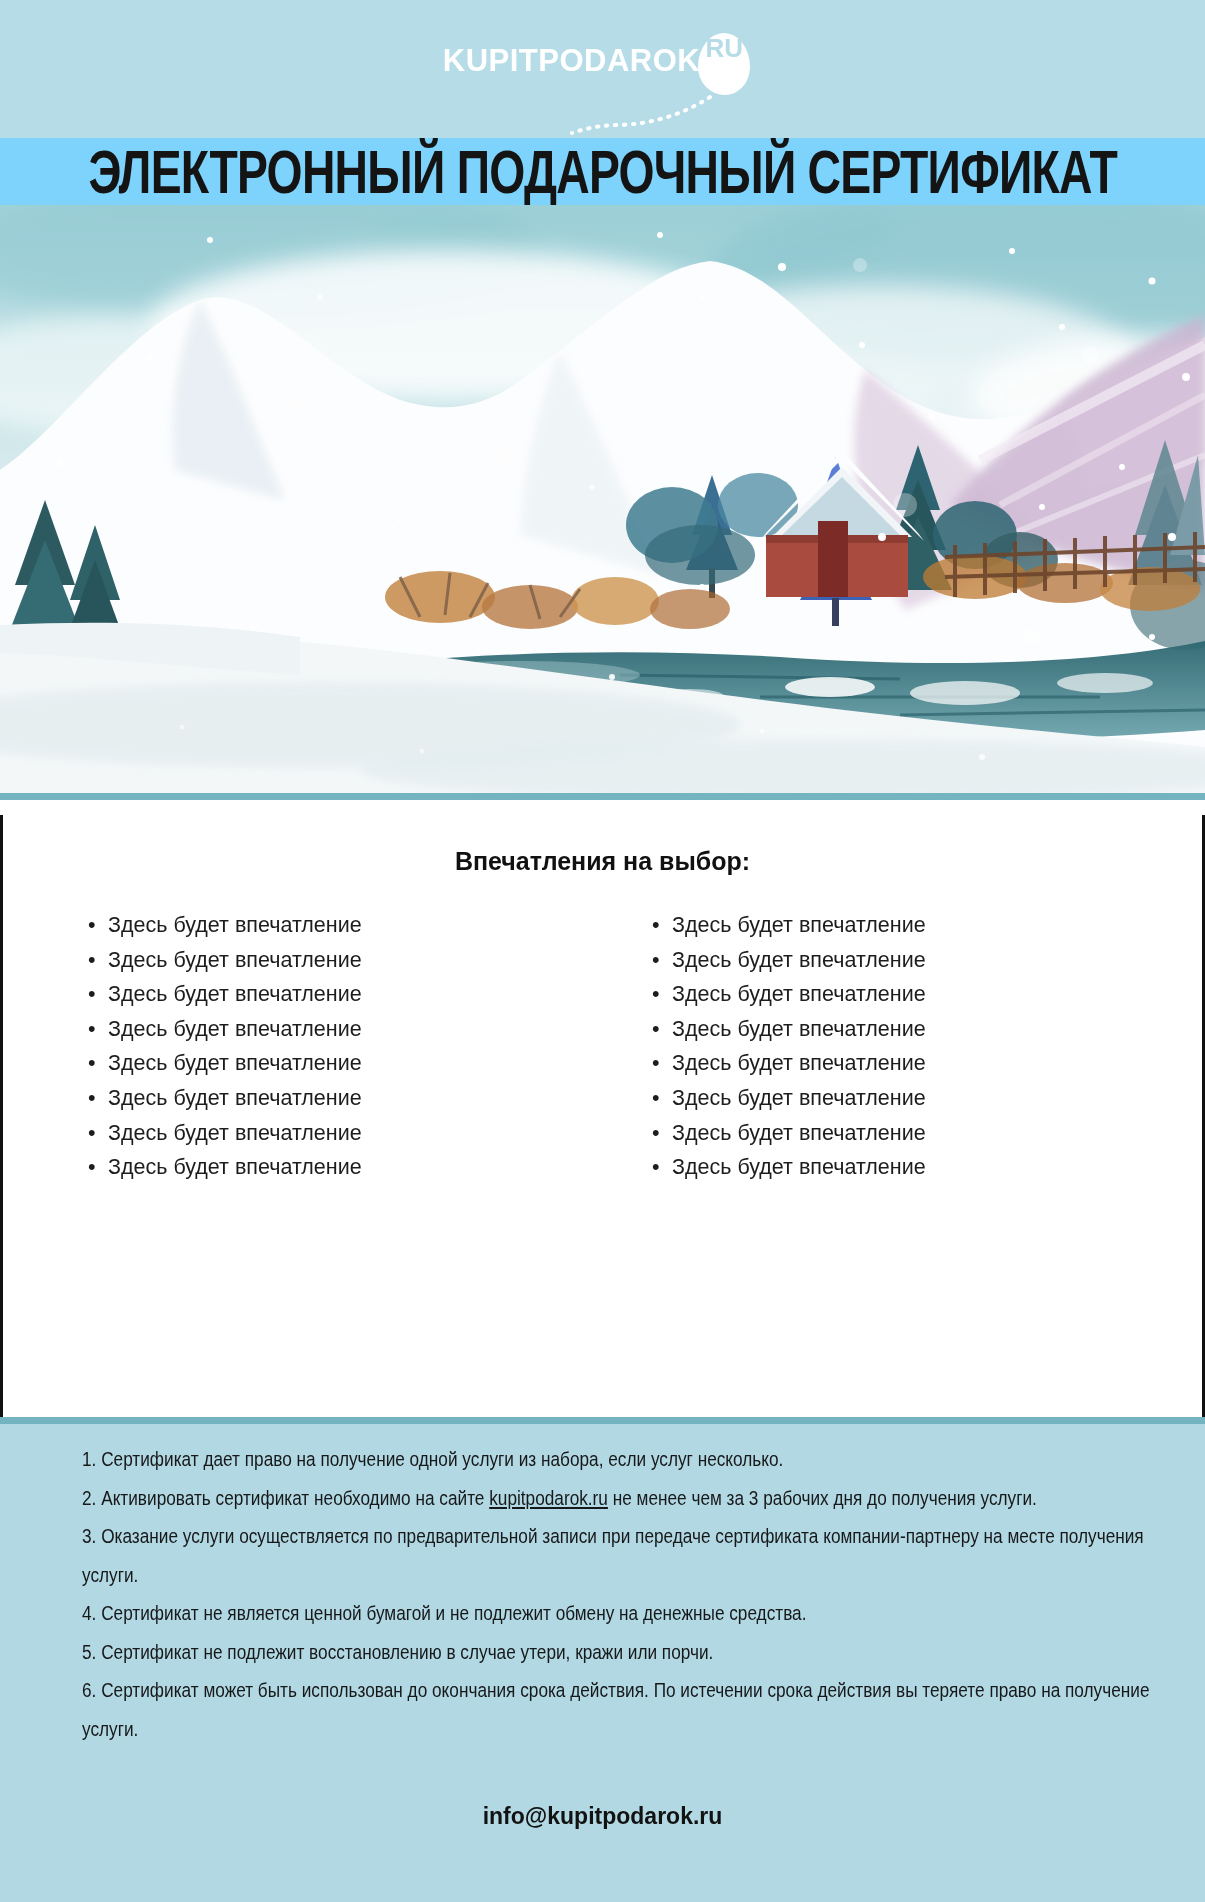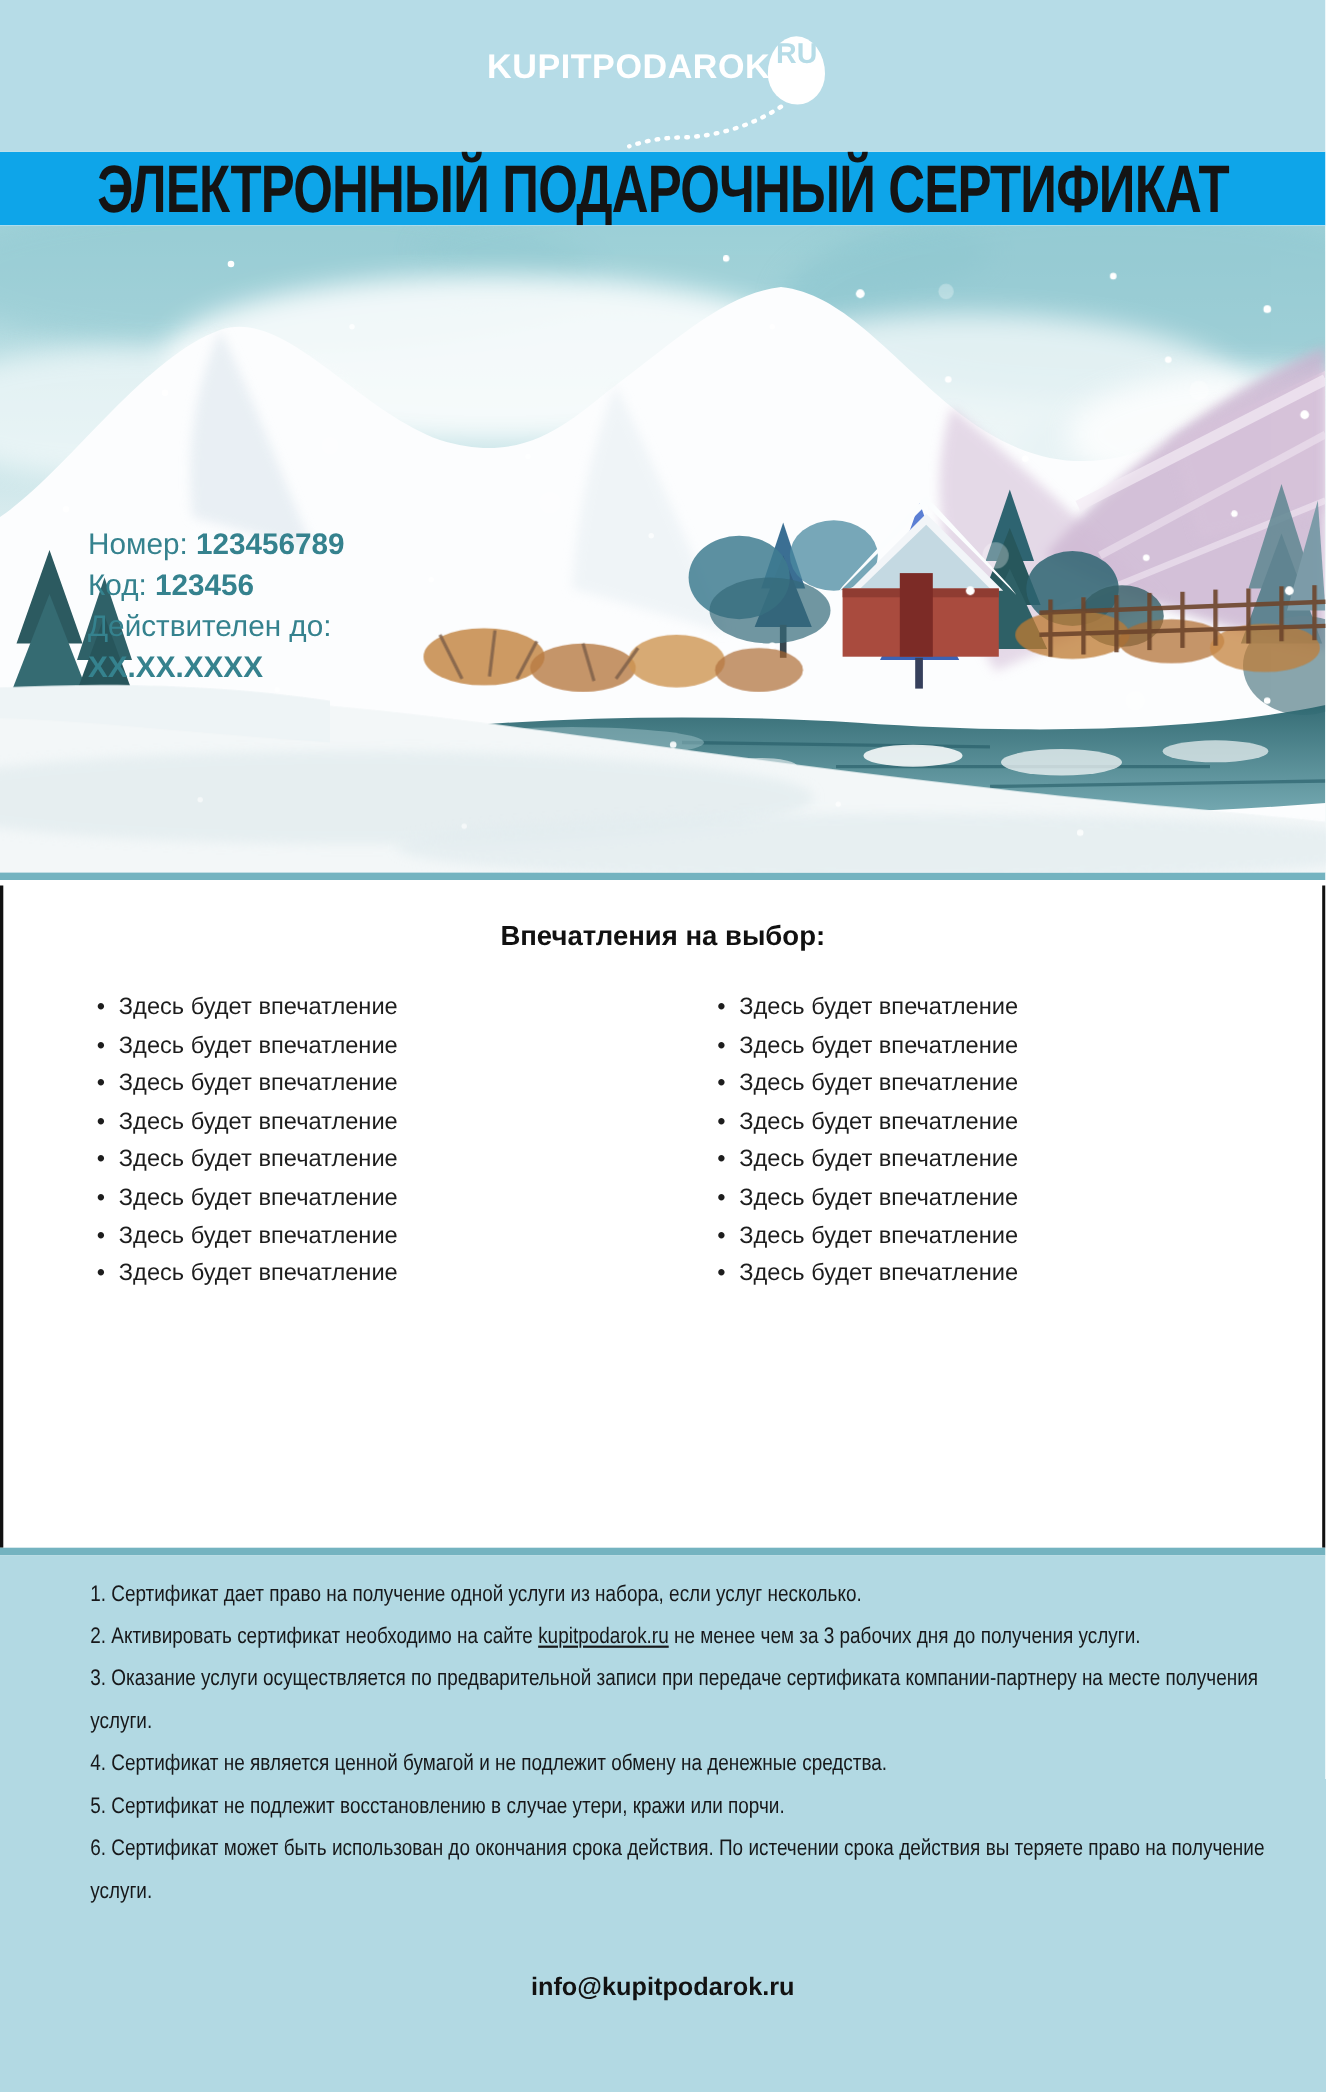--- a/index.html
+++ b/index.html
@@ -21,21 +21,21 @@
   }
   .balloon{
     position:relative;width:52px;height:62px;margin-left:-2px;margin-top:6px;
     background:#ffffff;border-radius:50% 50% 48% 52%/55% 55% 45% 45%;
     display:flex;align-items:flex-start;justify-content:center;
   }
   .balloon-tld{color:#b6dce7;font-weight:bold;font-size:26px;letter-spacing:0;}
   .balloon-string{position:absolute;left:-138px;top:58px;width:160px;height:52px;pointer-events:none;}
   
   .title-band{
-    width:100%;height:67px;background:#0ea5e9;
+    width:100%;height:67px;background:#7dd3fc;
     display:flex;align-items:center;justify-content:center;overflow:hidden;
   }
   .main-title{
     margin:0;font-size:61px;font-weight:bold;color:#141414;white-space:nowrap;
     transform:scaleX(.76);transform-origin:center center;letter-spacing:-1px;
   }
   
   .scene{position:relative;width:1205px;height:588px;overflow:hidden;background:#dcedf0;}
   .scene svg{position:absolute;left:0;top:0;}
   .cert-info{
@@ -44,21 +44,21 @@
   }
   .cert-info b{font-weight:bold;}
   
   .teal-bar{width:100%;height:7px;background:#74b3c0;}
   
   .impressions{
     box-sizing:border-box;width:1205px;height:602px;background:#ffffff;
     border-left:3px solid #111111;border-right:3px solid #111111;
   }
   .impressions-heading{
-    margin:5px;padding-top:32px;text-align:center;
+    margin:15px;padding-top:32px;text-align:center;
     font-size:25px;font-weight:bold;color:#111111;
   }
   .columns{display:flex;margin-top:32px;gap:24px;}
   .col{list-style:none;margin:0;padding:0;width:540px;}
   .col-left{margin-left:85px;}
   .col-right{margin-left:0px;}
   .col li{
     font-size:21.5px;line-height:34.6px;color:#1d1d1d;white-space:nowrap;
   }
   .col li::before{content:"•";display:inline-block;width:20px;color:#1d1d1d;}
@@ -268,26 +268,20 @@
           <circle cx="762" cy="526" r="2.5" opacity=".7"></circle>
         <circle cx="500" cy="252" r="10" opacity=".3"></circle>
           <circle cx="905" cy="300" r="12" opacity=".3"></circle>
         <circle cx="1032" cy="432" r="9" opacity=".4"></circle>
           <circle cx="300" cy="200" r="8" opacity=".3"></circle>
         <circle cx="1090" cy="150" r="9" opacity=".35"></circle>
           <circle cx="860" cy="60" r="7" opacity=".3"></circle>
       </g>
     </svg>
 
-    <div class="cert-info">
-      <div><span>Номер: </span><b>123456789</b></div>
-      <div><span>Код: </span><b>123456</b></div>
-      <div>Действителен до:</div>
-      <div><b>XX.XX.XXXX</b></div>
-    </div>
   </div>
 
   <div class="teal-bar"></div>
 
   <div class="impressions">
     <h2 class="impressions-heading">Впечатления на выбор:</h2>
     <div class="columns">
       <ul class="col col-left">
         <li>Здесь будет впечатление</li>
         <li>Здесь будет впечатление</li>

